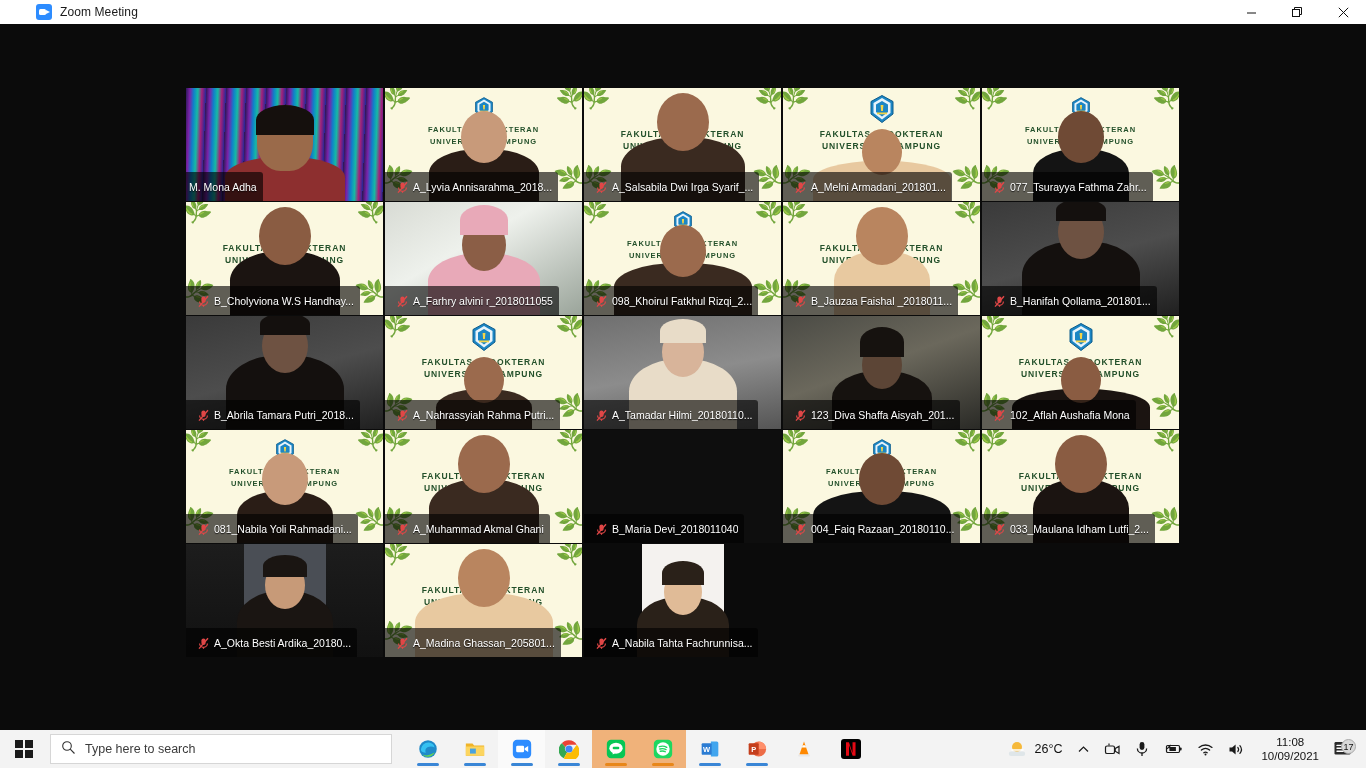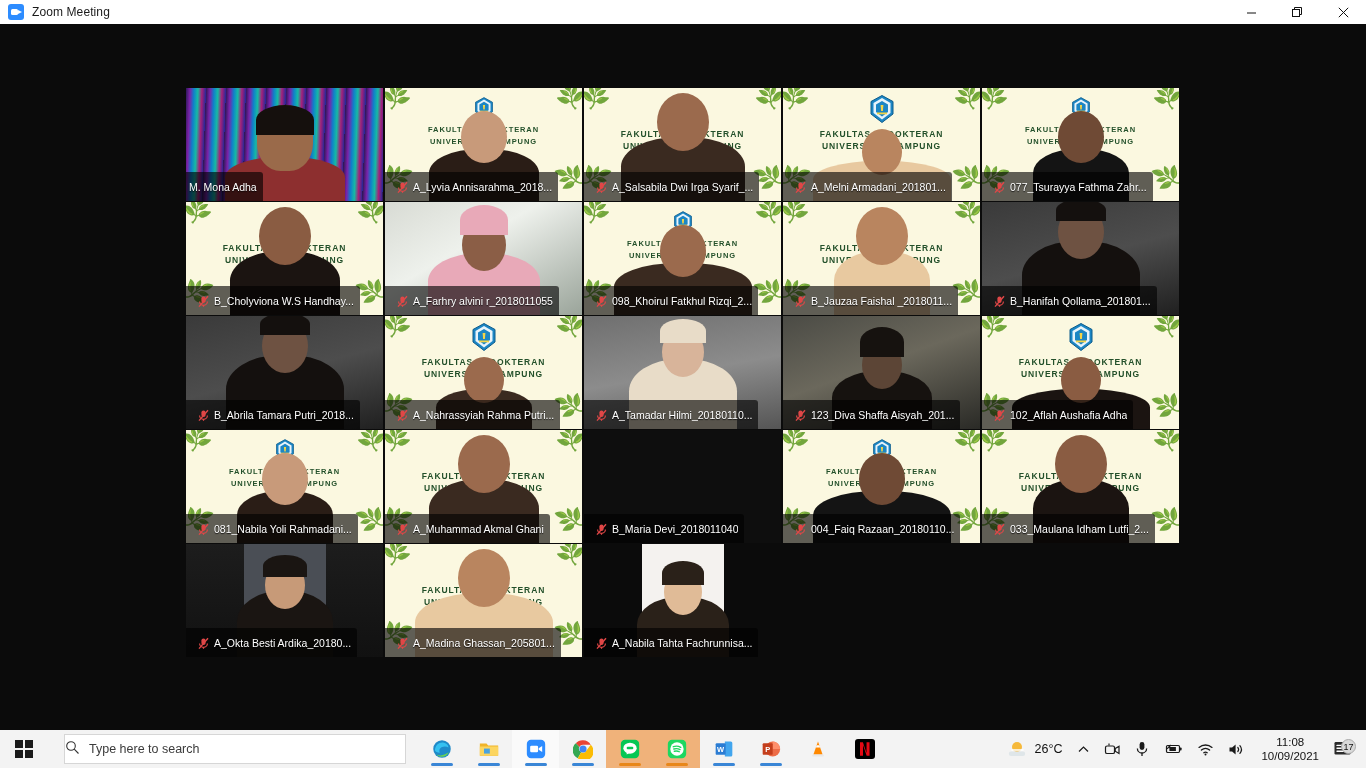--- a/index.html
+++ b/index.html
@@ -5,21 +5,21 @@
   * { margin:0; padding:0; box-sizing:border-box; }
   html,body{
     width:1366px; height:768px; overflow:hidden;
     font-family:"Liberation Sans", sans-serif;
     background:#000;
   }
 
   
   .titlebar{
     position:absolute; left:0; top:0; width:1366px; height:24px;
-    background:#ffffff; display:flex; align-items:center;
+    background:#ffffff; display:flex; align-items:center;padding-left:28px;
   }
   .tb-icon{
     width:16px; height:16px; margin-left:8px; margin-right:8px;
     background:#2d8cff; border-radius:3px; position:relative; flex:0 0 auto;
   }
   .tb-icon::before{
     content:""; position:absolute; left:3px; top:5px; width:7px; height:6px;
     background:#fff; border-radius:1.5px;
   }
   .tb-icon::after{
@@ -125,21 +125,21 @@
     position:absolute; left:0; top:730px; width:1366px; height:38px;
     background:#f3f3f3; display:flex; align-items:center;
   }
   .start{
     width:48px; height:38px; display:flex; align-items:center; justify-content:center;
   }
   .winlogo{ display:grid; grid-template-columns:8px 8px; grid-template-rows:8px 8px; gap:2px; }
   .winlogo i{ background:#1a1a1a; display:block; }
   .searchbox{
     width:342px; height:30px; background:#fff; border:1px solid #d6d6d6;
-    display:flex; align-items:center; margin-left:16px;
+    display:flex; align-items:center; padding-left:10px; margin-left:2px;
   }
   .searchbox .ph{ font-size:12.5px; color:#3b3b3b; margin-left:9px; }
   .tb-apps{ display:flex; align-items:center; margin-left:12px; height:38px; }
   .app{
     width:47px; height:38px; display:flex; align-items:center; justify-content:center;
     position:relative;
   }
   .app .ind{
     position:absolute; bottom:2px; left:50%; transform:translateX(-50%);
     width:22px; height:3px; background:#3a86d6; border-radius:2px;
@@ -604,21 +604,21 @@
         <div class="namebar">
 
     <span class="mic-muted">
       <svg width="13" height="13" viewBox="0 0 13 13">
         <rect x="4.4" y="1.4" width="4.2" height="6.6" rx="2.1" fill="#e04747"></rect>
         <path d="M2.6 6.4a3.9 3.9 0 0 0 7.8 0" fill="none" stroke="#e04747" stroke-width="1.2"></path>
         <line x1="6.5" y1="10" x2="6.5" y2="11.8" stroke="#e04747" stroke-width="1.2"></line>
         <line x1="2" y1="11.6" x2="11" y2="1.2" stroke="#e04747" stroke-width="1.4"></line>
       </svg>
     </span>
-      <span class="nm-text">102_Aflah Aushafia Adha</span>
+      <span class="nm-text">102_Aflah Aushafia Mona</span>
     </div>
       </div>
       <div class="tile">
         <div class="bg-unila small-logo">
 
 <span class="leaf tl">🌿</span>
 <span class="leaf tr">🌿</span>
 <span class="leaf bl">🌿</span>
 <span class="leaf br">🌿</span>
 

